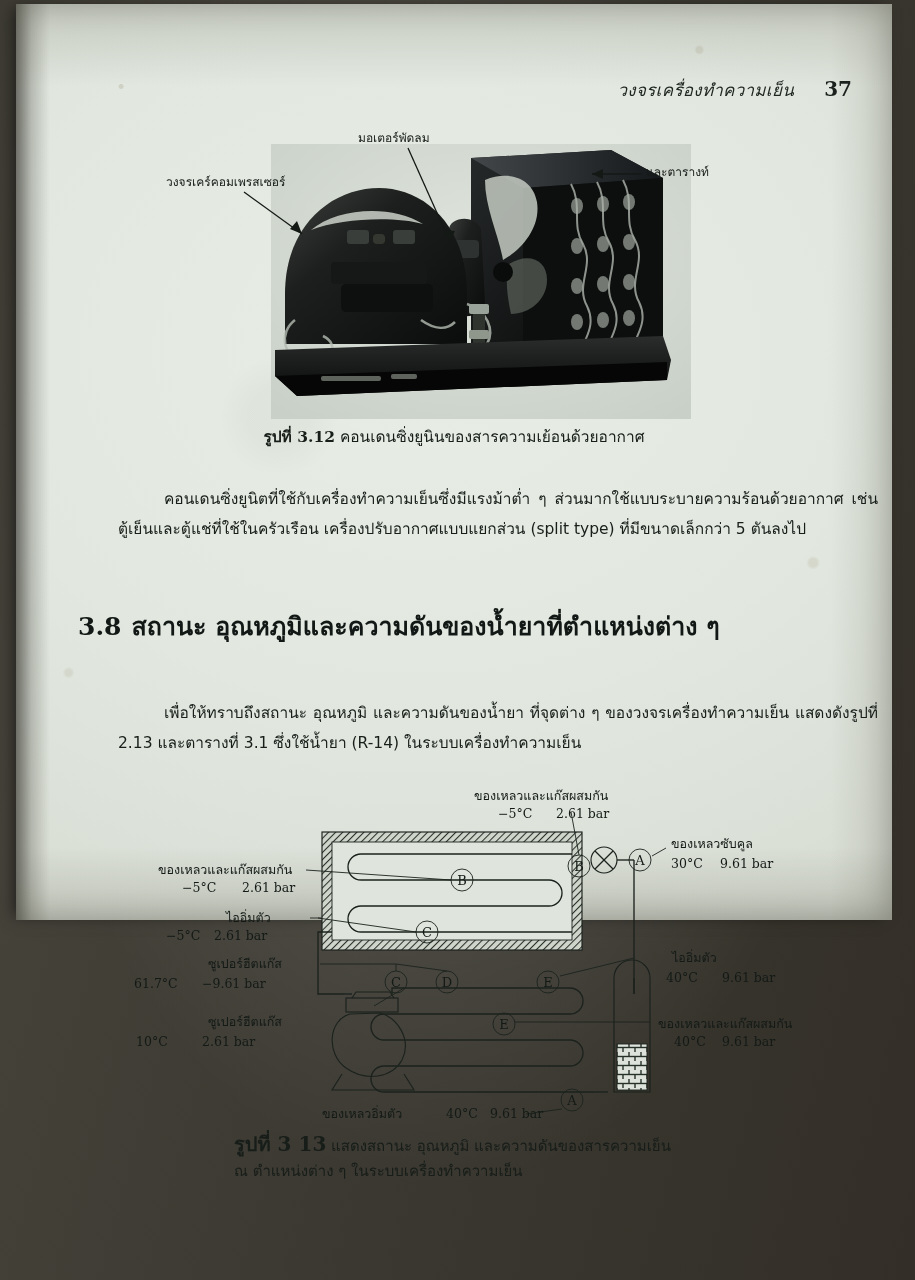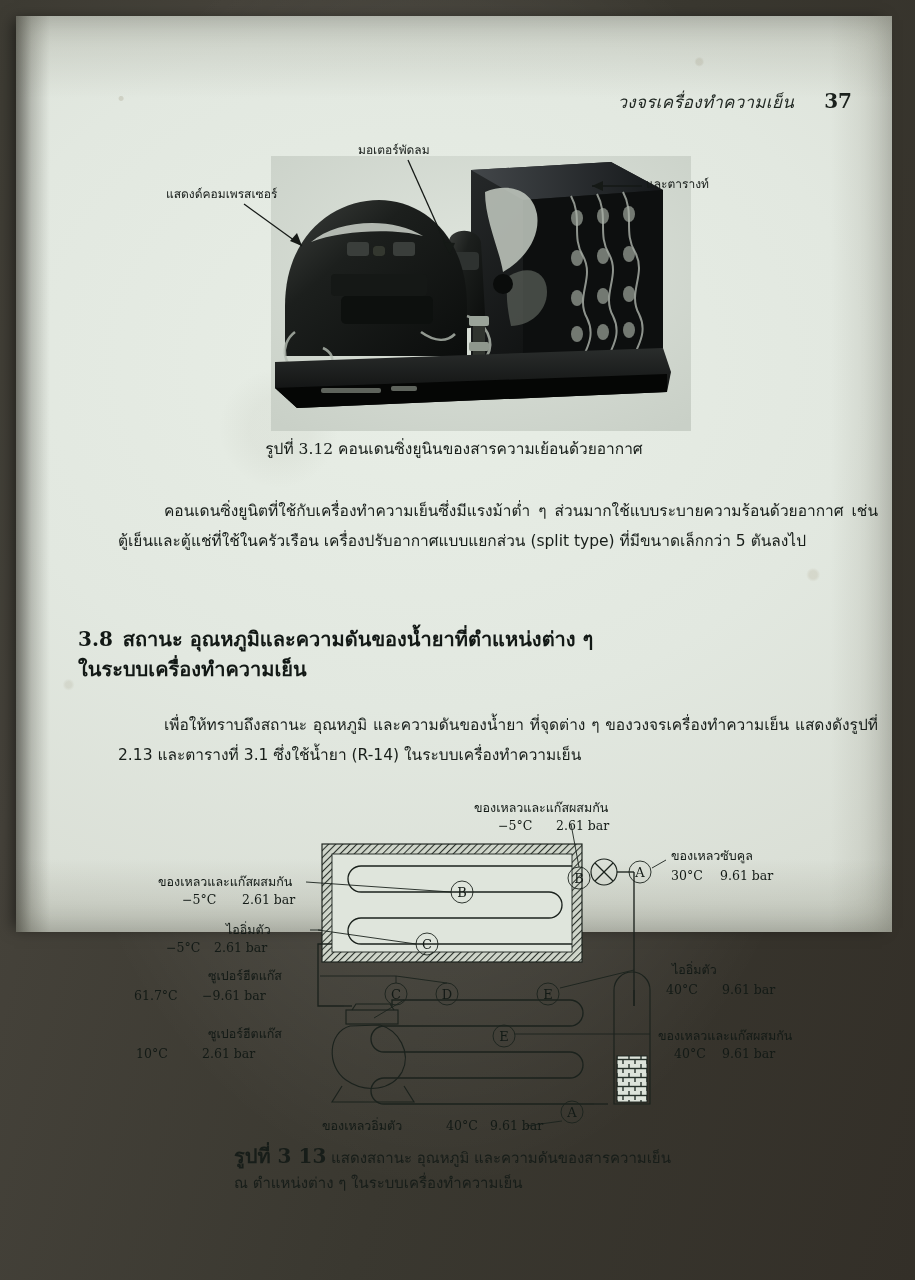--- a/index.html
+++ b/index.html
@@ -11,21 +11,21 @@
   }
   #page-scan{
     position:absolute;inset:0;
     background:
       radial-gradient(ellipse at 48% 42%, rgba(255,255,255,0.20) 0%, rgba(255,255,255,0.0) 62%),
       linear-gradient(105deg,#3d3b33 0%,#45423a 18%,#3a3830 55%,#332f28 100%);
   }
   
   #paper{
     position:absolute;
-    left:16px;top:16px;width:876px;height:916px;
+    left:16px;top:4px;width:876px;height:916px;
     background:
       radial-gradient(ellipse 120% 90% at 46% 38%, #e8eee6 0%, #e2e8e0 42%, #dadfd6 72%, #cfd5ca 100%);
     box-shadow: -6px 0 14px -4px rgba(0,0,0,.55), 0 0 30px rgba(0,0,0,.25) inset;
   }
   
   #grain{
     position:absolute;inset:0;
     background-image:
       radial-gradient(circle at 12% 9%, rgba(140,130,100,.22) 0 2px, transparent 3px),
       radial-gradient(circle at 78% 5%, rgba(150,140,110,.18) 0 3px, transparent 5px),
@@ -81,37 +81,37 @@
   #co-comp{left:90px;top:50px;}
   #co-cond{left:570px;top:40px;}
 
   #leaders{position:absolute;left:0;top:0;width:760px;height:290px;pointer-events:none;}
 
   
   #cap312{
     position:absolute;left:0;right:0;top:420px;text-align:center;
     font-size:15.5px;color:#171d19;
   }
-  #cap312 .capnum{font-weight:normal;font-family:"DejaVu Serif","Liberation Serif",serif;}
+  #cap312 .capnum{font-weight:bold;font-family:"DejaVu Serif","Liberation Serif",serif;}
 
   
   .body-p{
     position:absolute;left:62px;width:760px;
     font-size:15.5px;line-height:30px;color:#181e1a;
     text-align:justify;
     margin-left:40px;
   }
   .body-p .ind{display:inline-block;width:46px;}
   #para1{top:480px;}
   #para2{top:694px;}
 
   
   #sec38{
     position:absolute;left:62px;top:608px;width:760px;
-    font-size:20px;font-weight:bold;line-height:30px;color:#121815;
+    font-size:25px;font-weight:bold;line-height:30px;color:#121815;
   }
   #sec38 .secno{margin-right:10px;font-family:"DejaVu Serif","Liberation Serif",serif;}
 
   
   #diagram{
     position:absolute;left:58px;top:778px;width:770px;height:345px;
   }
   #diagram svg{display:block;width:770px;height:345px;}
   .dtext{
     font-family:"DejaVu Sans","Liberation Sans",sans-serif;
@@ -248,36 +248,35 @@
           <line x1="566" y1="52" x2="516" y2="52"></line>
         </g>
         <g fill="#151916">
           <polygon points="374,120 367,108 379,109"></polygon>
           <polygon points="226,112 214,107 221,99"></polygon>
           <polygon points="516,52 527,47 527,57"></polygon>
         </g>
       </svg>
 
       <div class="callout" id="co-fan">มอเตอร์พัดลม</div>
-      <div class="callout" id="co-comp">แสดงด์คอมเพรสเซอร์</div>
+      <div class="callout" id="co-comp">วงจรเคร์คอมเพรสเซอร์</div>
       <div class="callout" id="co-cond">และตารางท์</div>
     </div>
 
     <div id="cap312">
       <span class="capnum">รูปที่ 3.12</span>
       <span>คอนเดนซิ่งยูนินของสารความเย้อนด้วยอากาศ</span>
     </div>
 
     <div class="body-p" id="para1"><span class="ind"></span><span>คอนเดนซิ่งยูนิตที่ใช้กับเครื่องทำความเย็นซึ่งมีแรงม้าต่ำ ๆ  ส่วนมากใช้แบบระบายความร้อนด้วยอากาศ เช่น ตู้เย็นและตู้แช่ที่ใช้ในครัวเรือน เครื่องปรับอากาศแบบแยกส่วน (split type) ที่มีขนาดเล็กกว่า 5 ตันลงไป</span></div>
 
     <div id="sec38">
       <div>
         <span class="secno">3.8</span><span>สถานะ อุณหภูมิและความดันของน้ำยาที่ตำแหน่งต่าง ๆ</span>
       </div>
-      <div>ในระบบเครื่องทำความเย็น</div>
     </div>
 
     <div class="body-p" id="para2"><span class="ind"></span><span>เพื่อให้ทราบถึงสถานะ อุณหภูมิ และความดันของน้ำยา ที่จุดต่าง ๆ ของวงจรเครื่องทำความเย็น แสดงดังรูปที่ 2.13 และตารางที่ 3.1 ซึ่งใช้น้ำยา (R-14) ในระบบเครื่องทำความเย็น</span></div>
 
     <div id="diagram">
       <svg viewBox="0 0 770 345">
         <defs>
           <pattern id="hatch" width="5" height="5" patternTransform="rotate(45)" patternUnits="userSpaceOnUse">
             <rect width="5" height="5" fill="#cfd5ca"></rect>
             <line x1="0" y1="0" x2="0" y2="5" stroke="#2a312b" stroke-width="2.1"></line>

